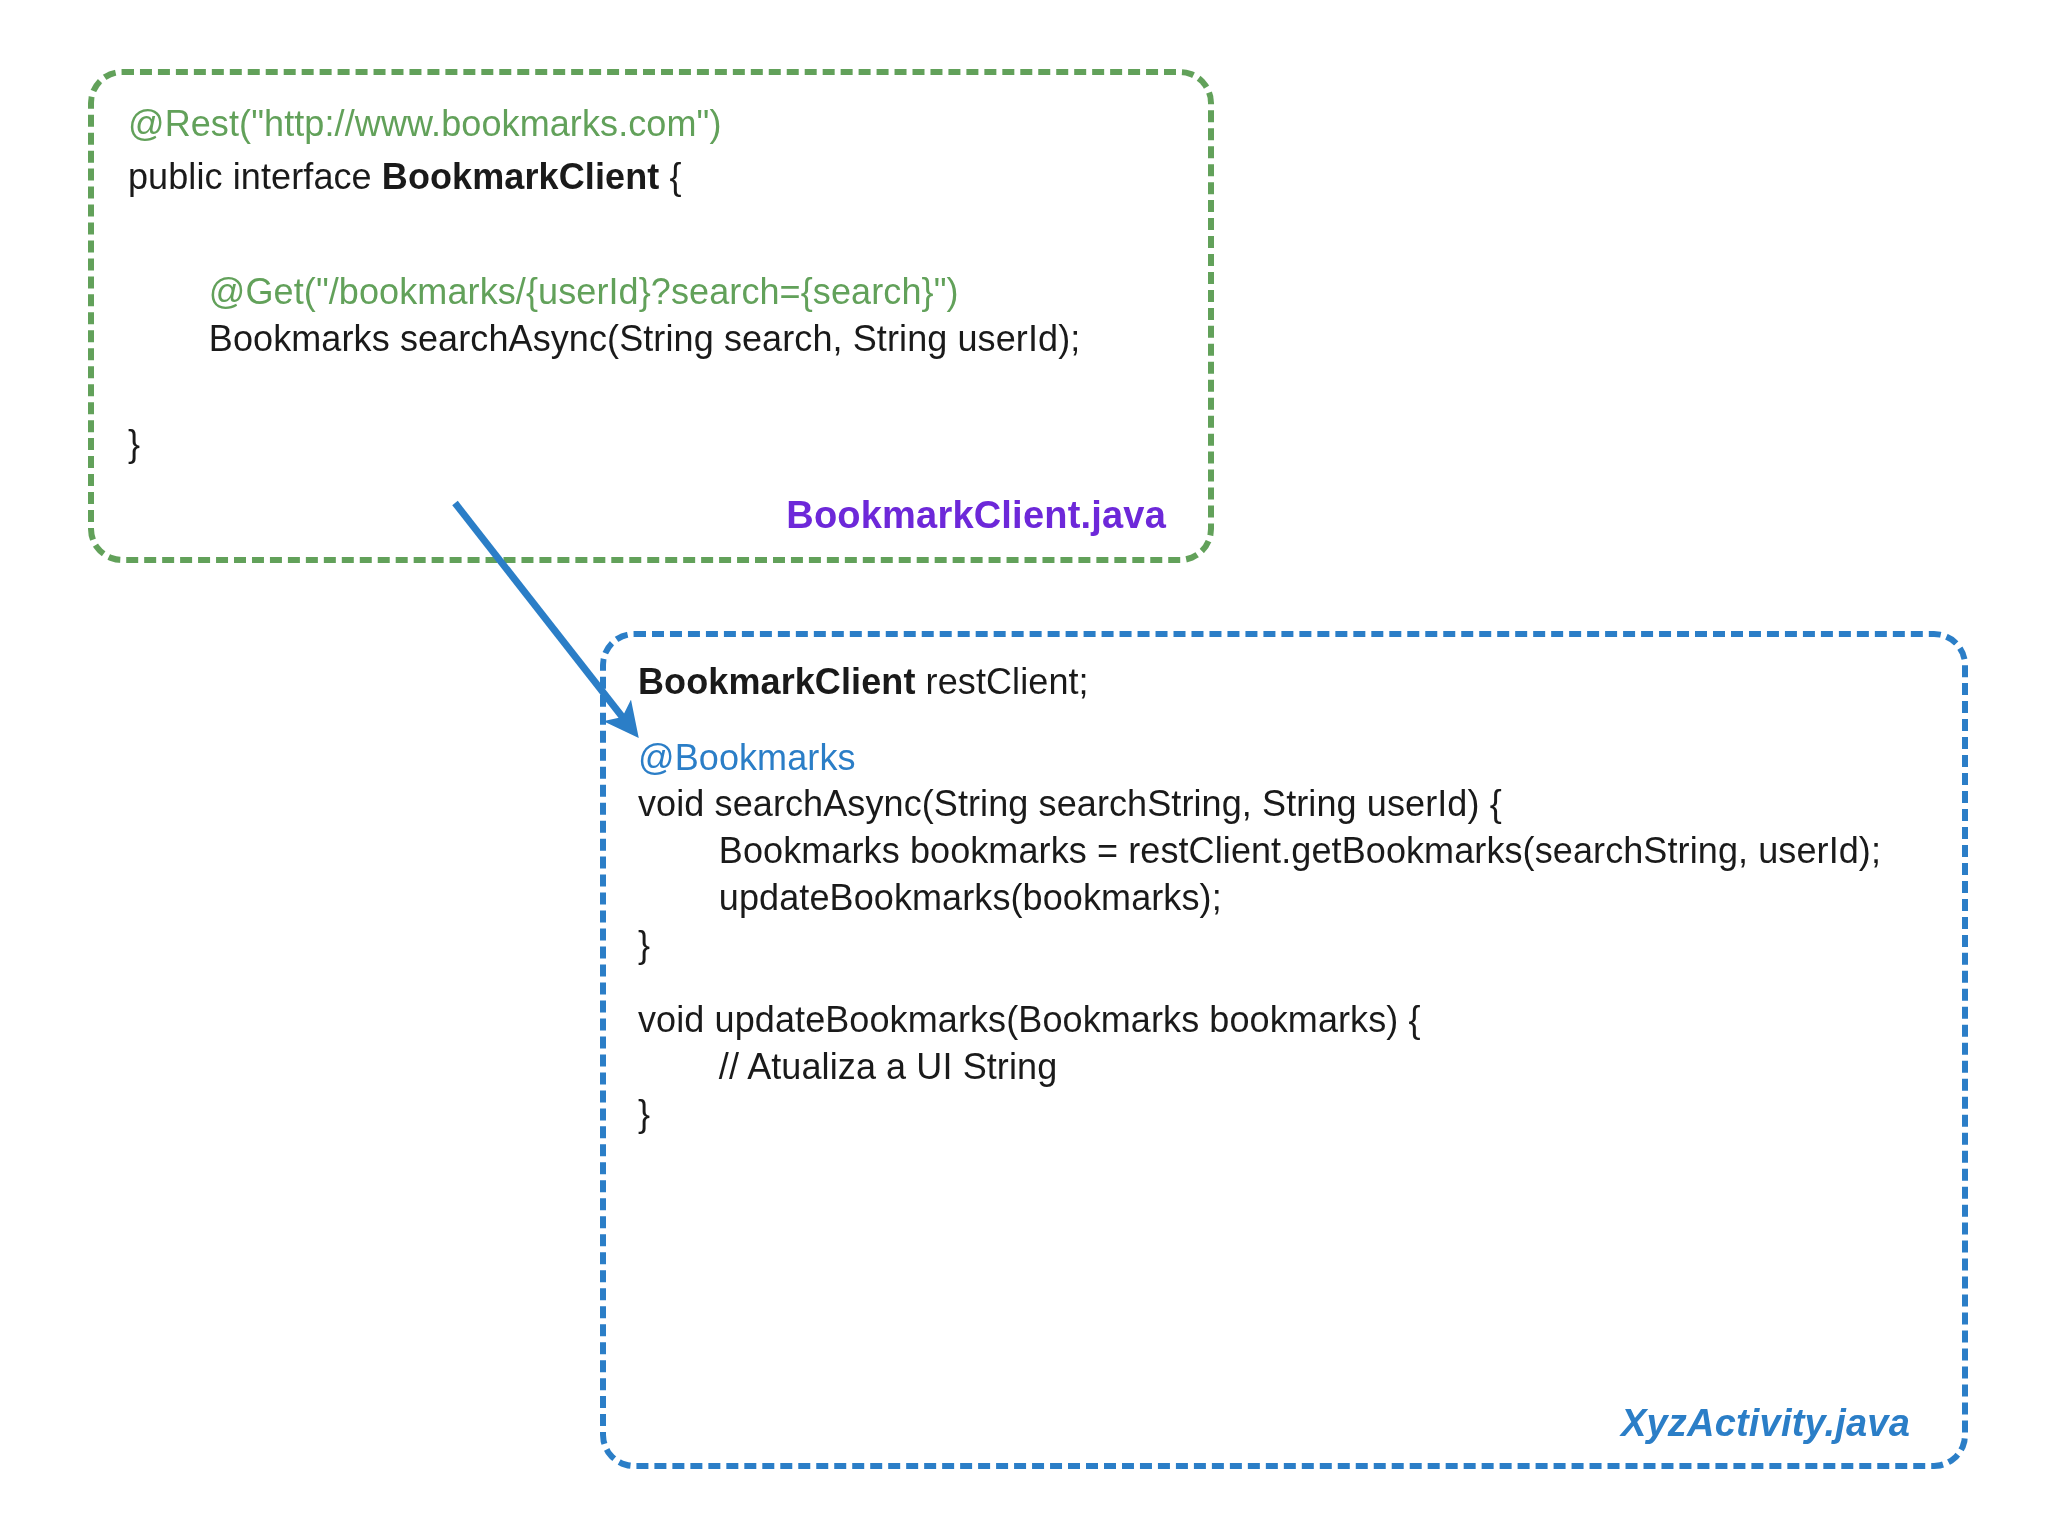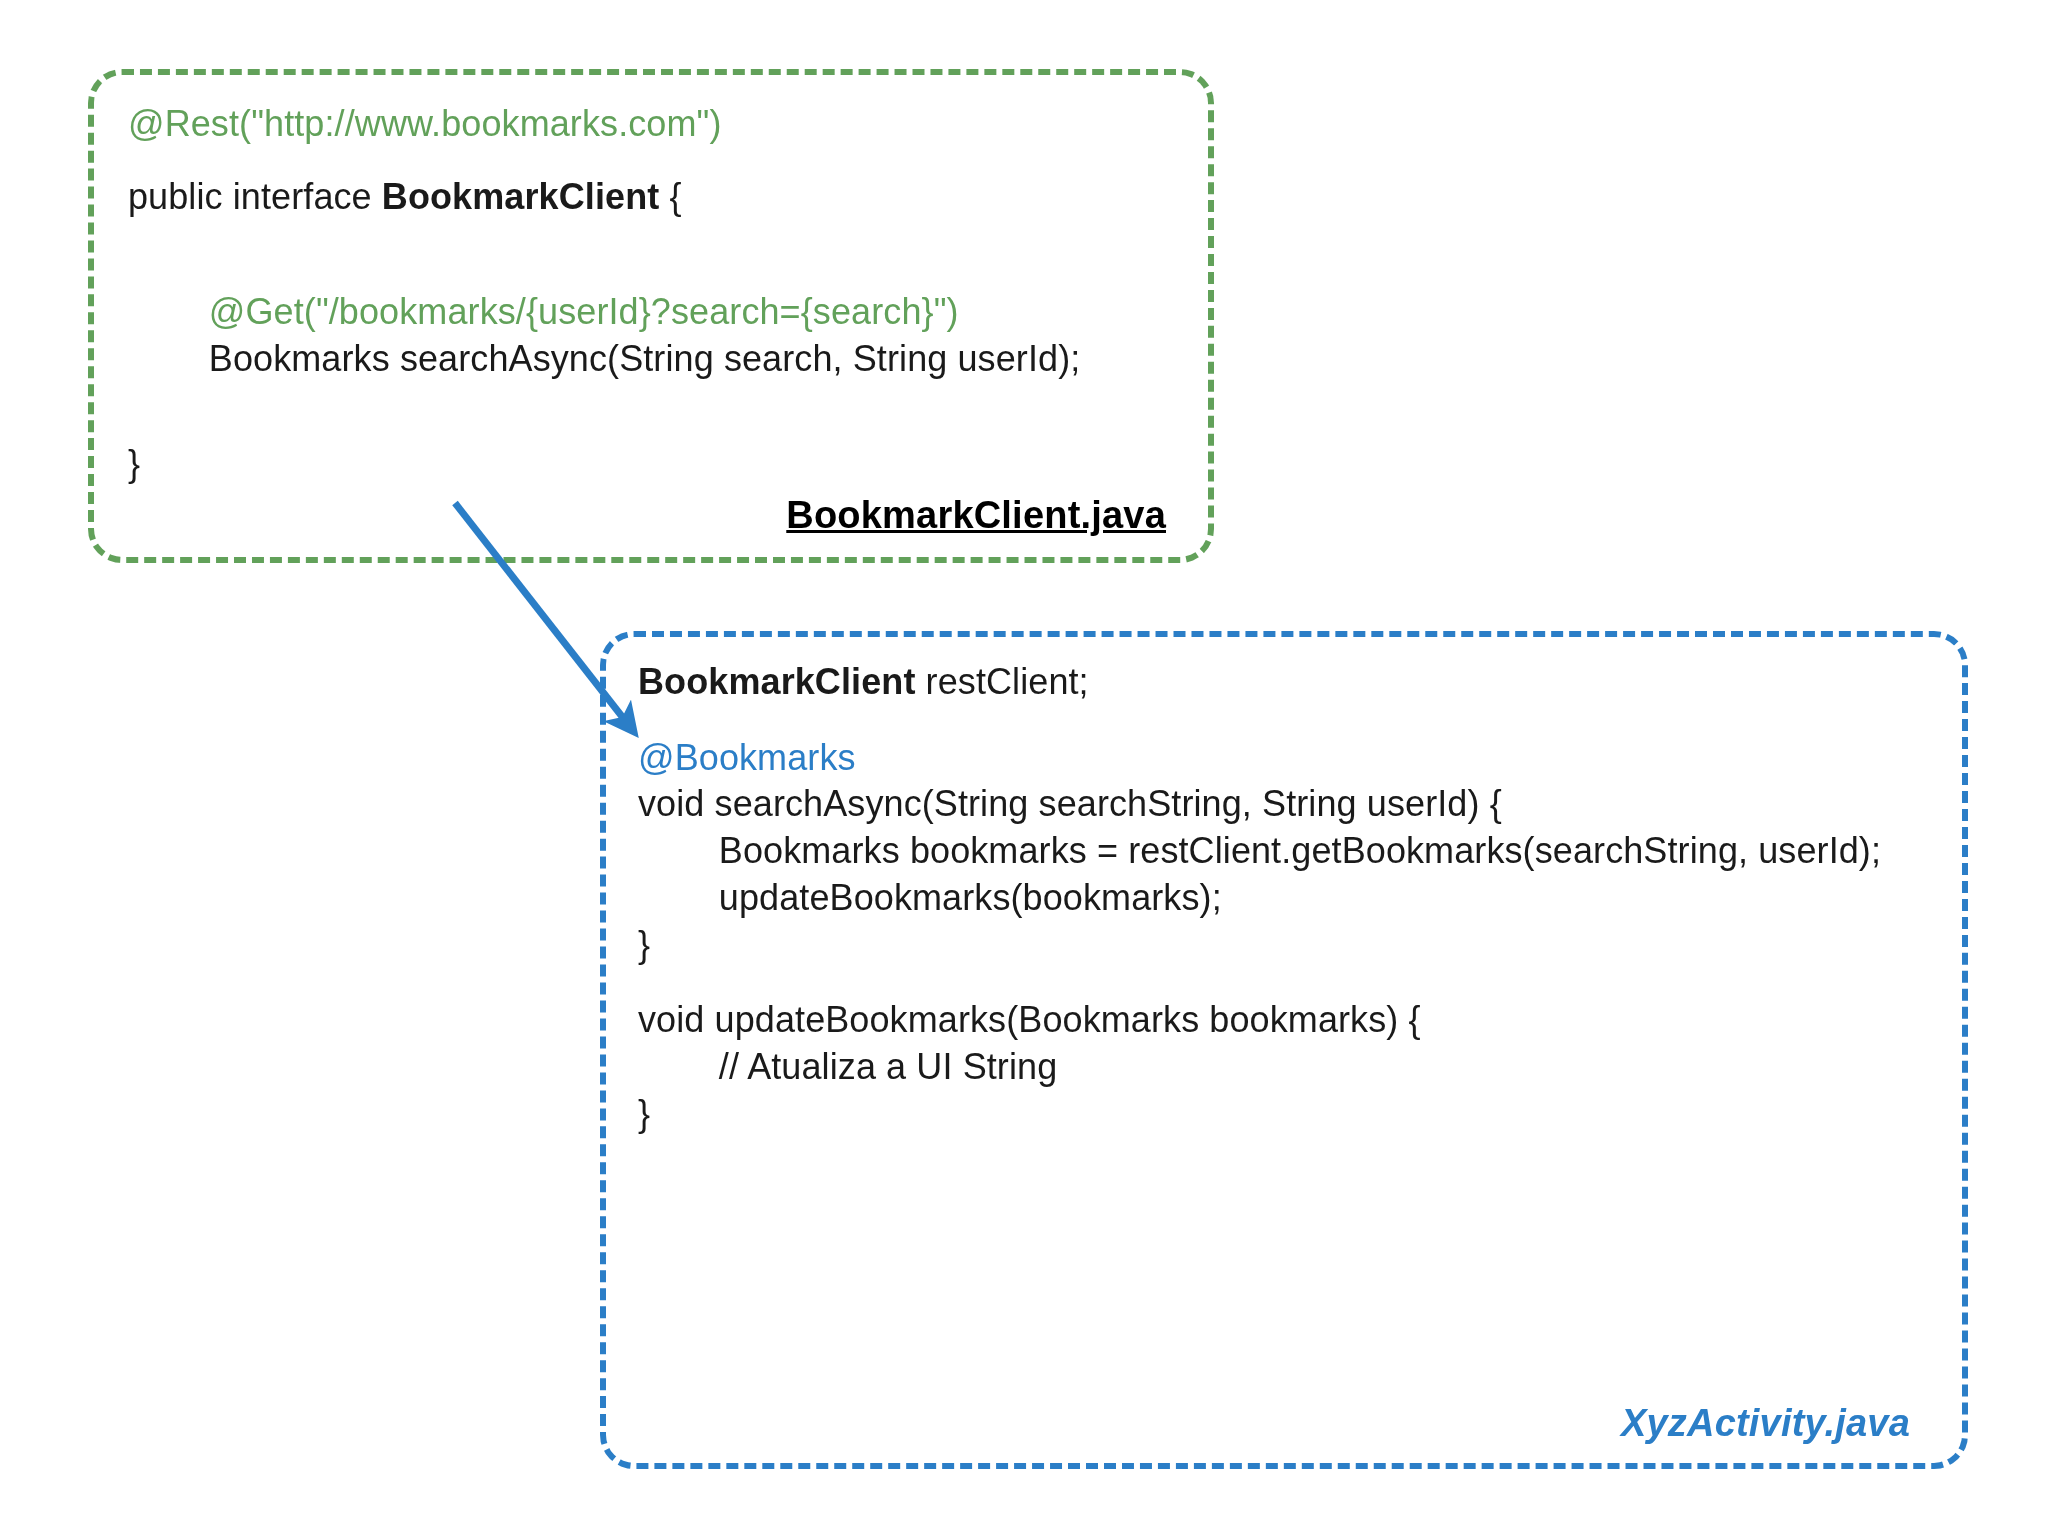--- a/index.html
+++ b/index.html
@@ -65,21 +65,21 @@
     font-weight: bold;
   }
 
   .file-label {
     position: absolute;
     font-family: "Liberation Sans", sans-serif;
     font-size: 38px;
     font-weight: bold;
     letter-spacing: 0.2px;
   }
-  .file-label.green { color: #000000; text-decoration: underline; }
+  .file-label.green { color: #6d28d9; }
   .file-label.blue  { color: #2b7ec7; }
 
   
   #arrow-layer {
     position: absolute;
     left: 0;
     top: 0;
     width: 2048px;
     height: 1536px;
     pointer-events: none;
@@ -88,21 +88,21 @@
 </head>
 <body>
 
 <div id="canvas">
 
   <div class="code-box green" id="box-bookmark-client" style="left:88px; top:69px; width:1126px; height:494px;">
 
     <div class="code-lines">
       <div class="code-line anno-green">@Rest("http://www.bookmarks.com")</div>
 
-      <div class="code-line bold-type" style="margin-top:26px;"><span>public interface </span><b>BookmarkClient</b><span> {</span></div>
+      <div class="code-line bold-type" style="margin-top:6px;"><span>public interface </span><b>BookmarkClient</b><span> {</span></div>
 
       <div class="code-line blank"></div>
       <div class="code-line blank"></div>
 
       <div class="code-line anno-green">        @Get("/bookmarks/{userId}?search={search}")</div>
 
       <div class="code-line">        Bookmarks searchAsync(String search, String userId);</div>
 
       <div class="code-line blank"></div>
 

